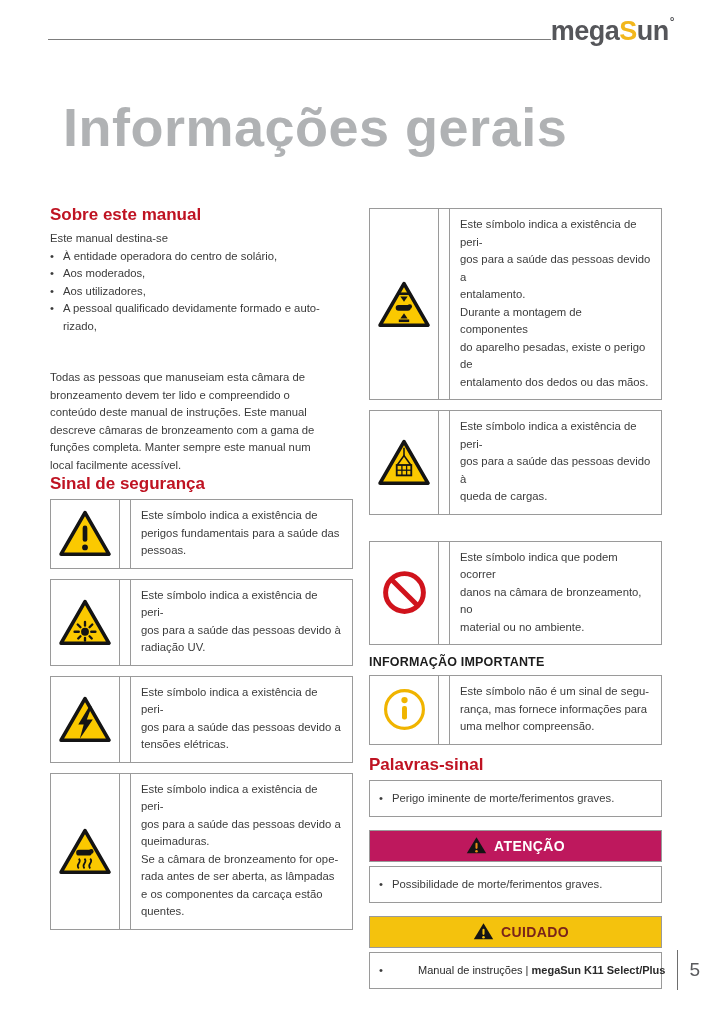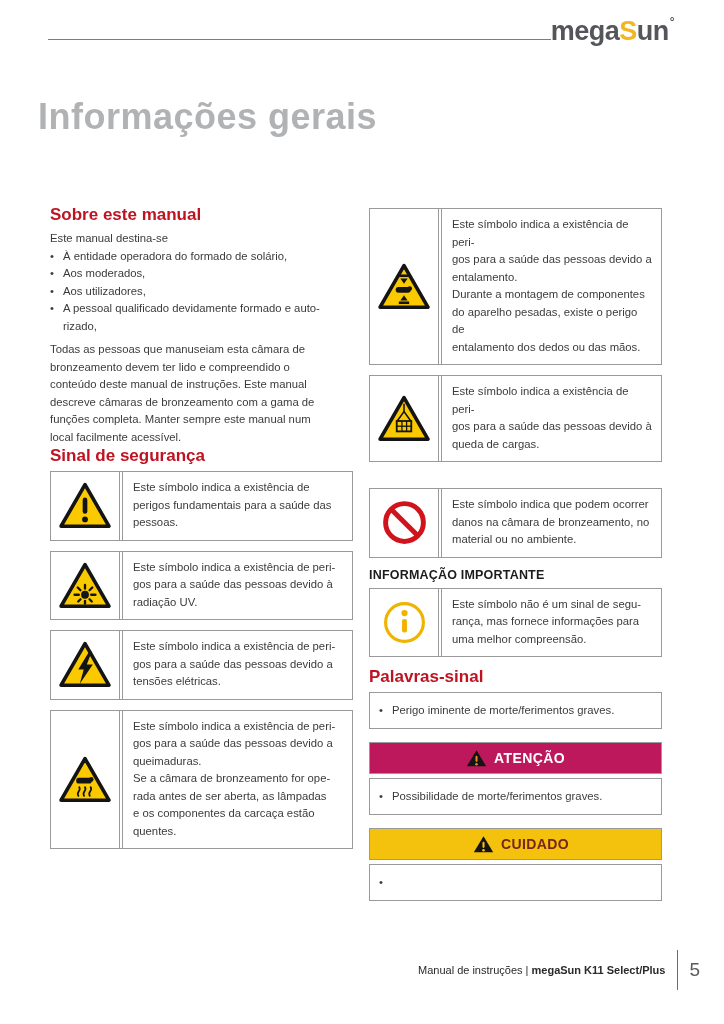--- a/index.html
+++ b/index.html
@@ -7,43 +7,43 @@
         font-family:"Liberation Sans",sans-serif;color:#3b3b3b;overflow:hidden;}
 
   
   .header{position:absolute;left:48px;right:50px;top:16px;display:flex;align-items:flex-end;}
   .header .rule{flex:1;height:0;border-bottom:1.5px solid #7d7d7d;margin-bottom:5px;}
   .logo{font-size:27px;font-weight:bold;color:#55565a;letter-spacing:-0.5px;line-height:1;white-space:nowrap;}
   .logo .accent{color:#f2b71c;}
   .logo .mark{font-size:12px;vertical-align:14px;margin-left:1px;color:#55565a;}
 
   
-  .page-title{position:absolute;left:38px;top:96px;font-size:36px;font-weight:bold;color:#b0b2b4;letter-spacing:0.5px;}
+  .page-title{position:absolute;left:63px;top:96px;font-size:54px;font-weight:bold;color:#b0b2b4;letter-spacing:0.5px;}
 
   
   .col-left{position:absolute;left:50px;top:205px;width:303px;}
   .col-right{position:absolute;left:369px;top:208px;width:293px;}
 
   h2.red{font-size:17px;font-weight:bold;color:#bf1322;margin:0 0 5px 0;}
   h3.black{font-size:12.5px;font-weight:bold;color:#1c1c1c;margin:0 0 6px 0;letter-spacing:0.2px;}
 
   .body-txt{font-size:11.3px;line-height:17.5px;}
   .ml{white-space:pre-line;}
 
   .bullet-row{display:flex;font-size:11.3px;line-height:17.5px;}
   .bullet-row .bdot{width:13px;flex:0 0 13px;}
-  .para{margin-top:6px;}
+  .para{margin-top:34px;}
 
   .sec-gap{margin-top:25px;}
 
   
   .wbox{display:flex;border:1px solid #9a9a9a;margin-bottom:10px;background:#fff;}
   .wicon{flex:0 0 62px;display:flex;align-items:center;justify-content:center;
          border-right:1px solid #9a9a9a;padding:7px 3px;}
-  .wtext{flex:1;border-left:1px solid #9a9a9a;margin-left:2px;padding:7px 9px 8px 10px;
+  .wtext{flex:1;border-left:1px solid #9a9a9a;margin-left:10px;padding:7px 9px 8px 10px;
          font-size:11.3px;line-height:17.5px;}
   .wicon svg.tri{width:52px;height:auto;}
   .wicon svg.round{width:45px;height:auto;}
 
   
   .gap-big{margin-top:26px;}
   .info-head{margin-top:30px;}
   .palavras{margin-top:38px;margin-bottom:10px;}
 
   
@@ -76,21 +76,21 @@
   <div class="page-title">Informações gerais</div>
 
   <div class="col-left">
 
     <h2 class="red">Sobre este manual</h2>
     <div class="body-txt">Este manual destina-se</div>
 
     <div>
       <div class="bullet-row">
         <span class="bdot">•</span>
-        <span class="ml">À entidade operadora do formado de solário,</span>
+        <span class="ml">À entidade operadora do centro de solário,</span>
       </div>
       <div class="bullet-row">
         <span class="bdot">•</span>
         <span class="ml">Aos moderados,</span>
       </div>
       <div class="bullet-row">
         <span class="bdot">•</span>
         <span class="ml">Aos utilizadores,</span>
       </div>
       <div class="bullet-row">

